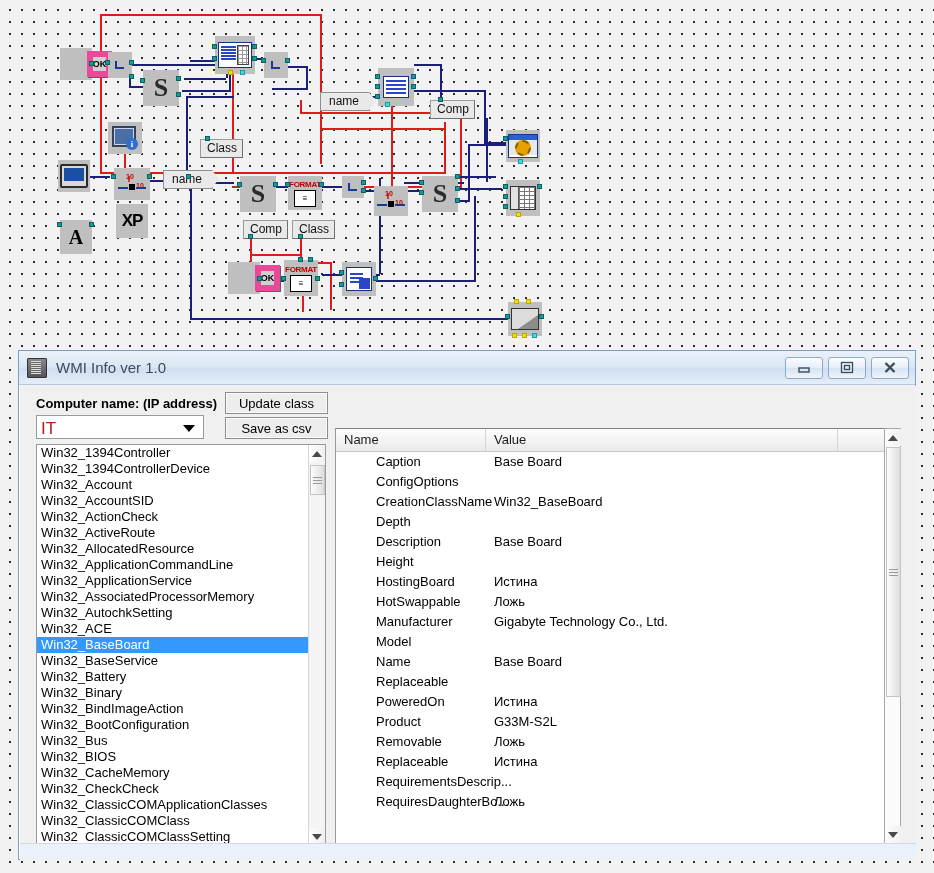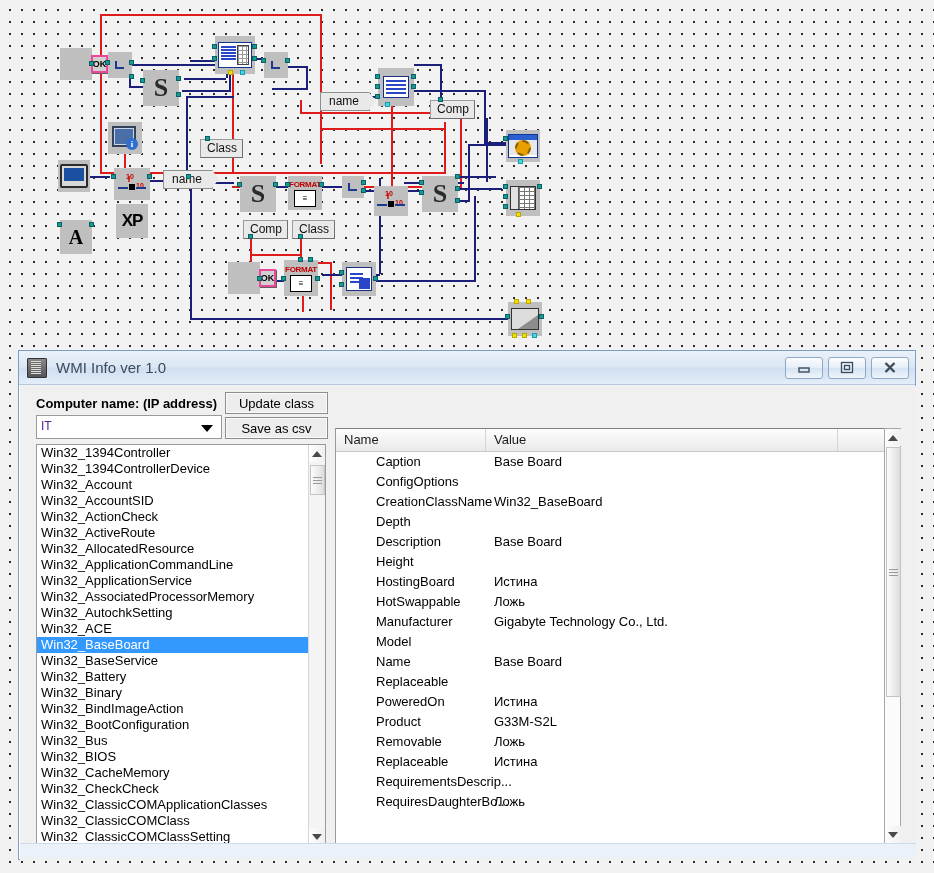--- a/index.html
+++ b/index.html
@@ -86,21 +86,21 @@
     width: 0; height: 0;
     border-top: 9px solid transparent;
     border-bottom: 9px solid transparent;
     border-left: 7px solid #e9e9e9;
   }
 
   
   .ok-btn {
     width: 26px; height: 14px;
     background: #d0d0d0;
-    border: 2px solid #ec4899;
+    border: 6px solid #ec4899;
     box-shadow: 1px 1px 0 #606060;
     font-size: 9px; font-weight: bold;
     display: flex; align-items: center; justify-content: center;
     color: #000;
     font-family: "Liberation Sans", sans-serif;
     margin-left: 47px;
   }
   .fmt { display:flex; flex-direction:column; align-items:center; }
   .fmt .t { font-size: 8px; font-weight: bold; color: #c00000; letter-spacing: -0.3px; }
   .fmt .b {
@@ -227,24 +227,24 @@
   }
 
   #lbl-computer {
     position: absolute; left: 16px; top: 10px;
     font-size: 13px; font-weight: bold; color: #000;
     white-space: nowrap; overflow: hidden;
     width: 186px;
   }
   #combo {
     position: absolute; left: 16px; top: 29px;
-    width: 186px; height: 24px;
+    width: 168px; height: 24px;
     background: #fff; border: 1px solid #9a9a9a;
     box-sizing: border-box;
-    font-size: 12px; color: #4c1d95;
+    font-size: 17px; color: #b91c1c;
     padding: 3px 0 0 4px;
   }
   #combo .arrow {
     position: absolute; right: 8px; top: 9px;
     width: 0; height: 0;
     border-left: 6px solid transparent;
     border-right: 6px solid transparent;
     border-top: 7px solid #000;
   }
   .pbtn {

